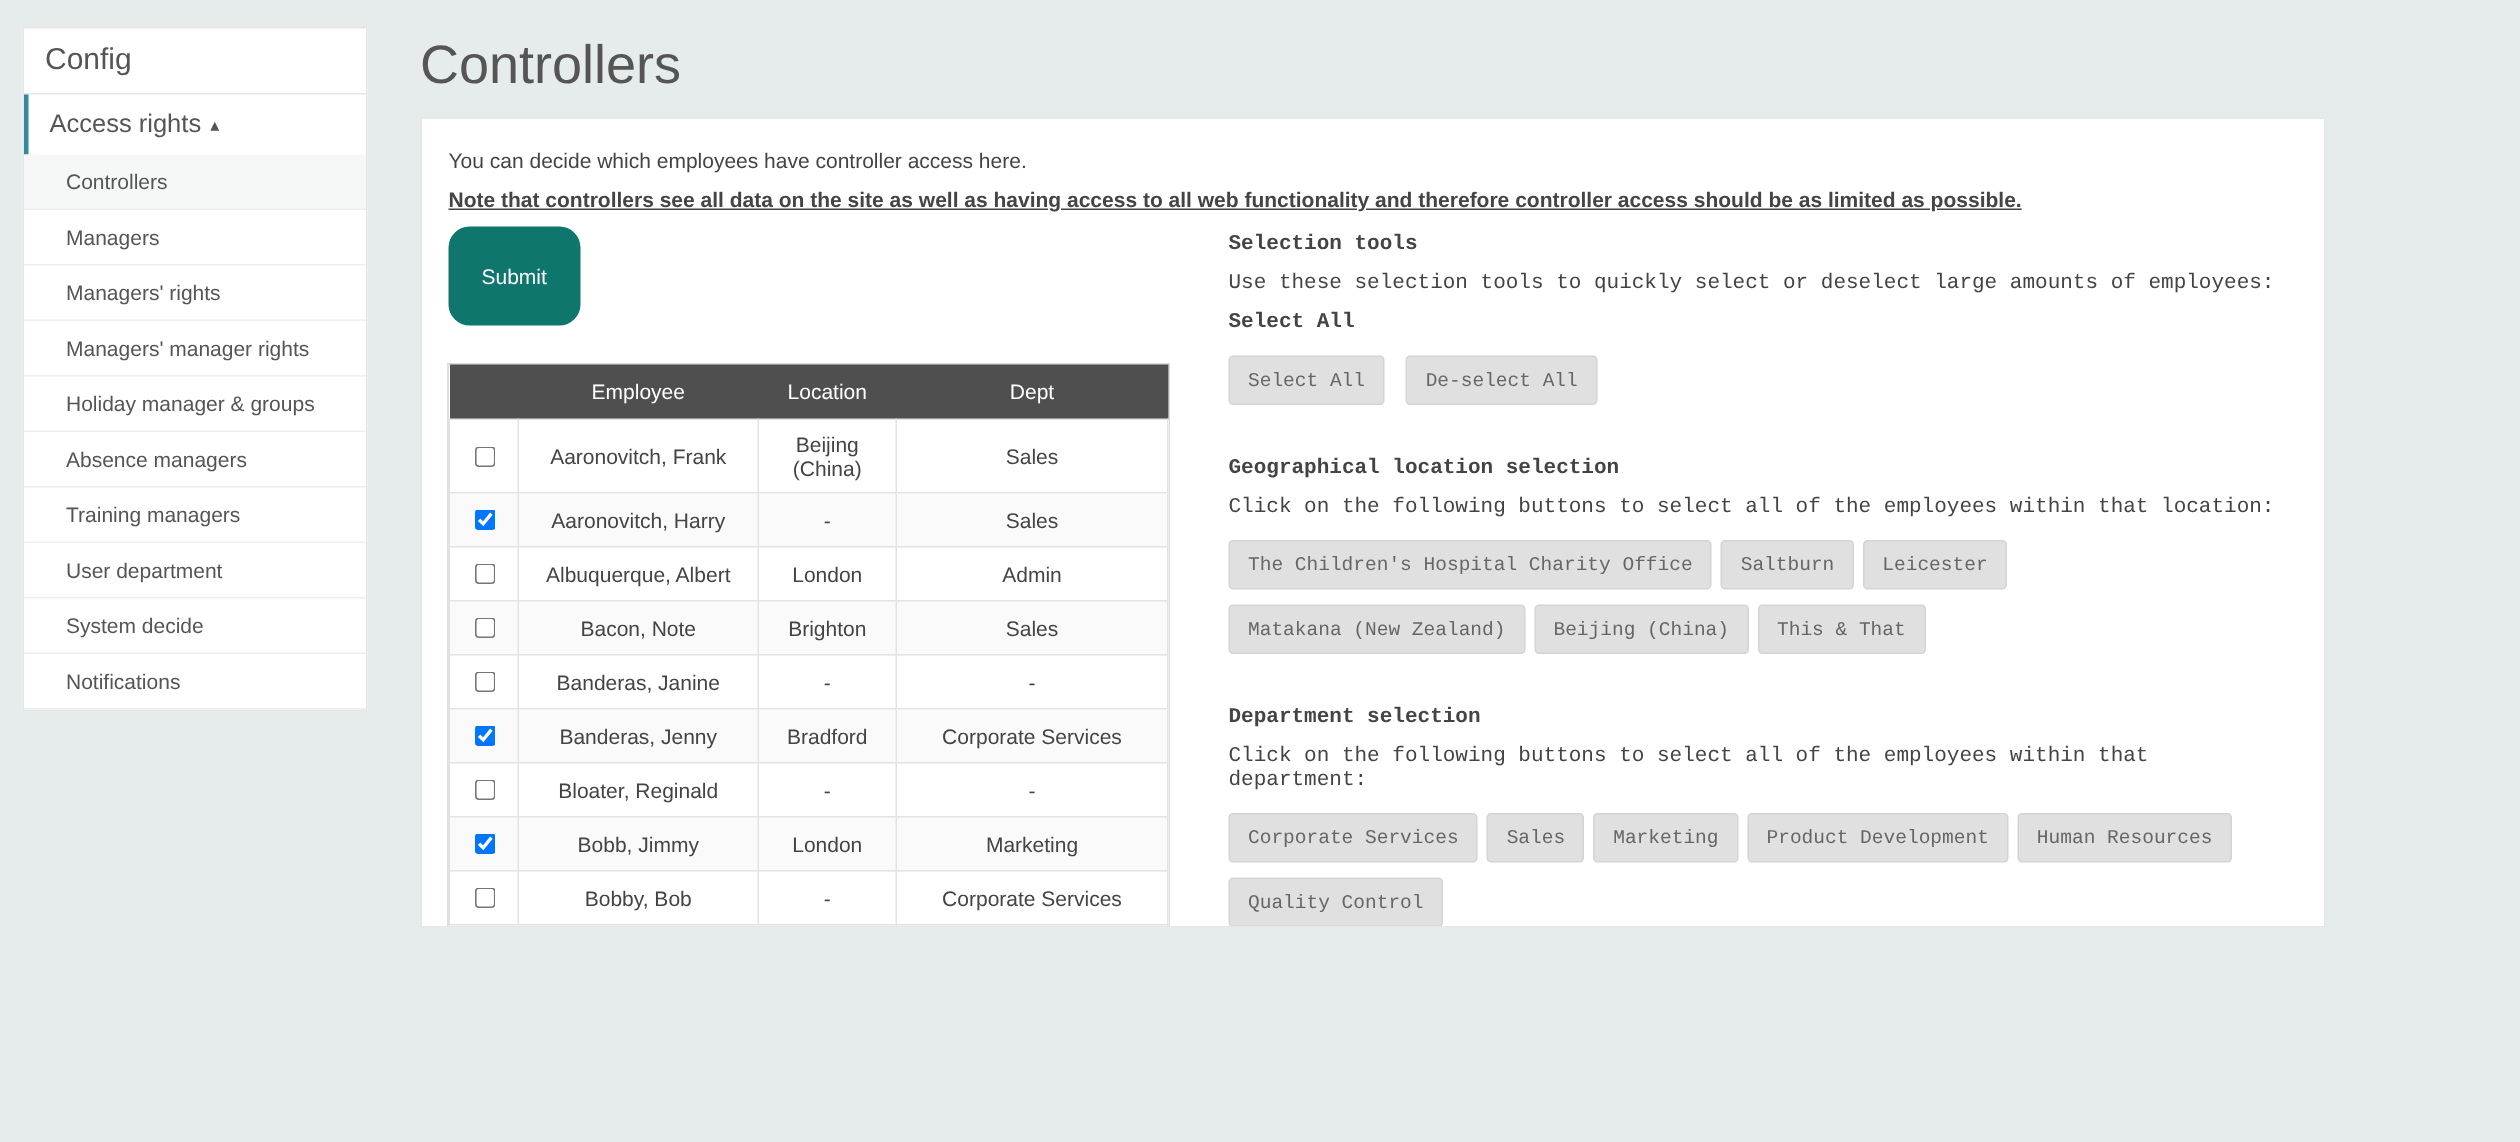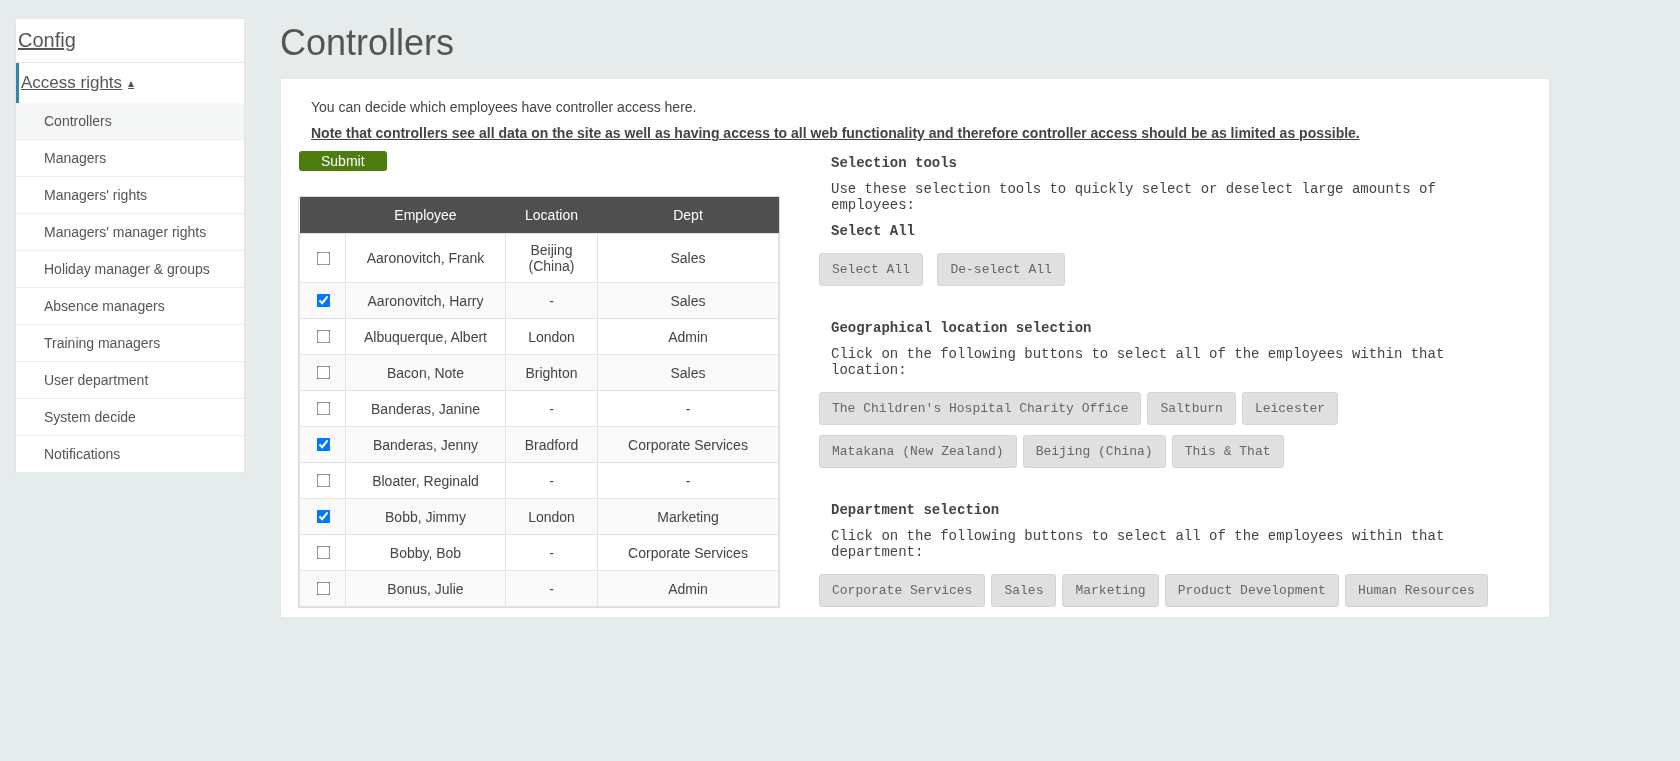--- a/index.html
+++ b/index.html
@@ -18,27 +18,26 @@
   }
   .sidebar {
     width: 230px;
     background: #fff;
     border: 1px solid #e6e6e6;
   }
   .sidebar .group-header, .sidebar .section-title {
     font-family: "Segoe UI Light", "Segoe UI", Arial, sans-serif;
     font-weight: 400;
     color: #555;
-    padding: 10px 2px;
+    padding: 10px 14px;
     font-size: 18px;
     display:flex;
     align-items:center;
     gap:6px;
     cursor:pointer;
-    text-decoration:underline;
   }
   .sidebar .section-title.top { font-size:20px; border-bottom:1px solid #e6e6e6;}
   .sidebar .group-header { font-size:17px; border-left:3px solid transparent;}
   .sidebar .group-header.active { border-left:3px solid #2f8a9c;}
   .sidebar .arrow { font-size:12px; color:#555;}
   .sidebar ul { list-style:none; margin:0; padding:0;}
   .sidebar li {
     padding: 10px 14px 10px 28px;
     border-bottom:1px solid #eee;
     font-size:14px;
@@ -58,31 +57,31 @@
     margin: 4px 0 14px 0;
   }
   .panel {
     background:#fff;
     border:1px solid #e6e6e6;
     height: 540px;
     overflow-y: scroll;
     padding: 16px 22px 30px 18px;
     position:relative;
   }
-  .panel p { margin:4px 0 10px 12px; color:#444;}
+  .panel p { margin:4px 0 10px 0; color:#444;}
   .panel .note { font-weight:bold; text-decoration:underline;}
   .two-col { display:flex; gap:40px; margin-top:8px;}
   .left-col { width:480px;}
   .right-col { flex:1;}
   .btn-submit {
-    background:#4d7c0f;
+    background:#0f766e;
     color:#fff;
     border:none;
-    border-radius:3px;
-    padding:2px 22px;
+    border-radius:14px;
+    padding:25px 22px;
     font-size:14px;
     cursor:pointer;
   }
   table.emp {
     border-collapse:collapse;
     width:100%;
     margin-top:26px;
     box-shadow: 0 0 0 1px #ddd;
   }
   table.emp th {

